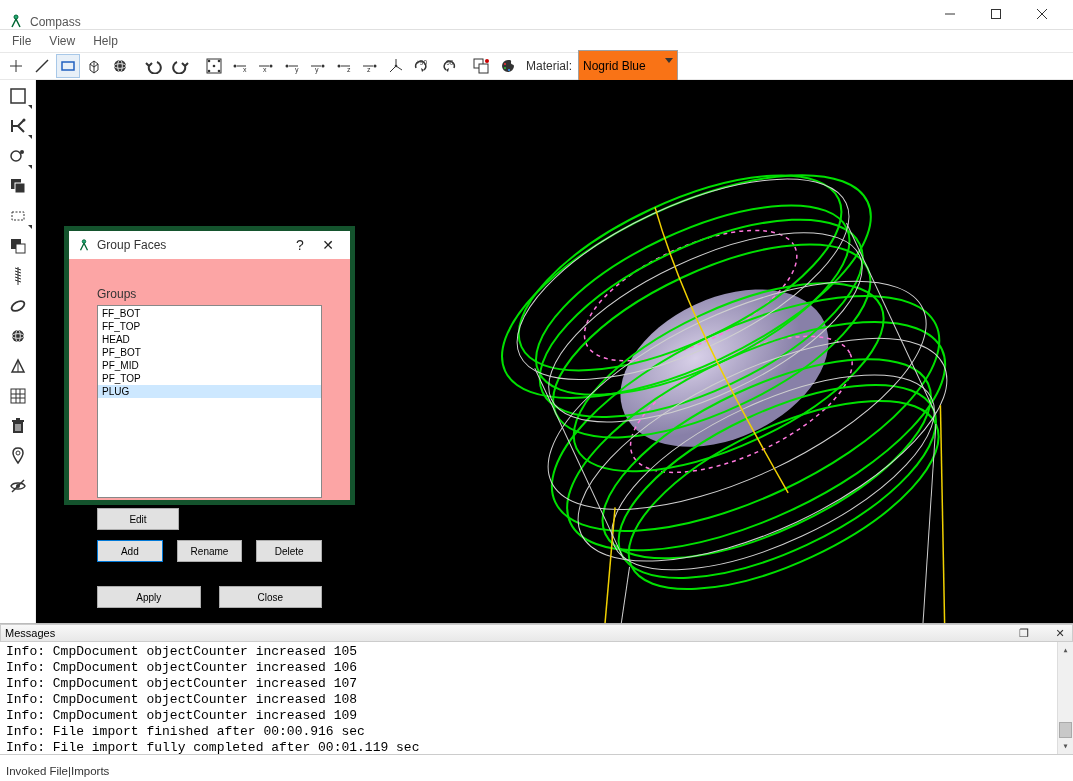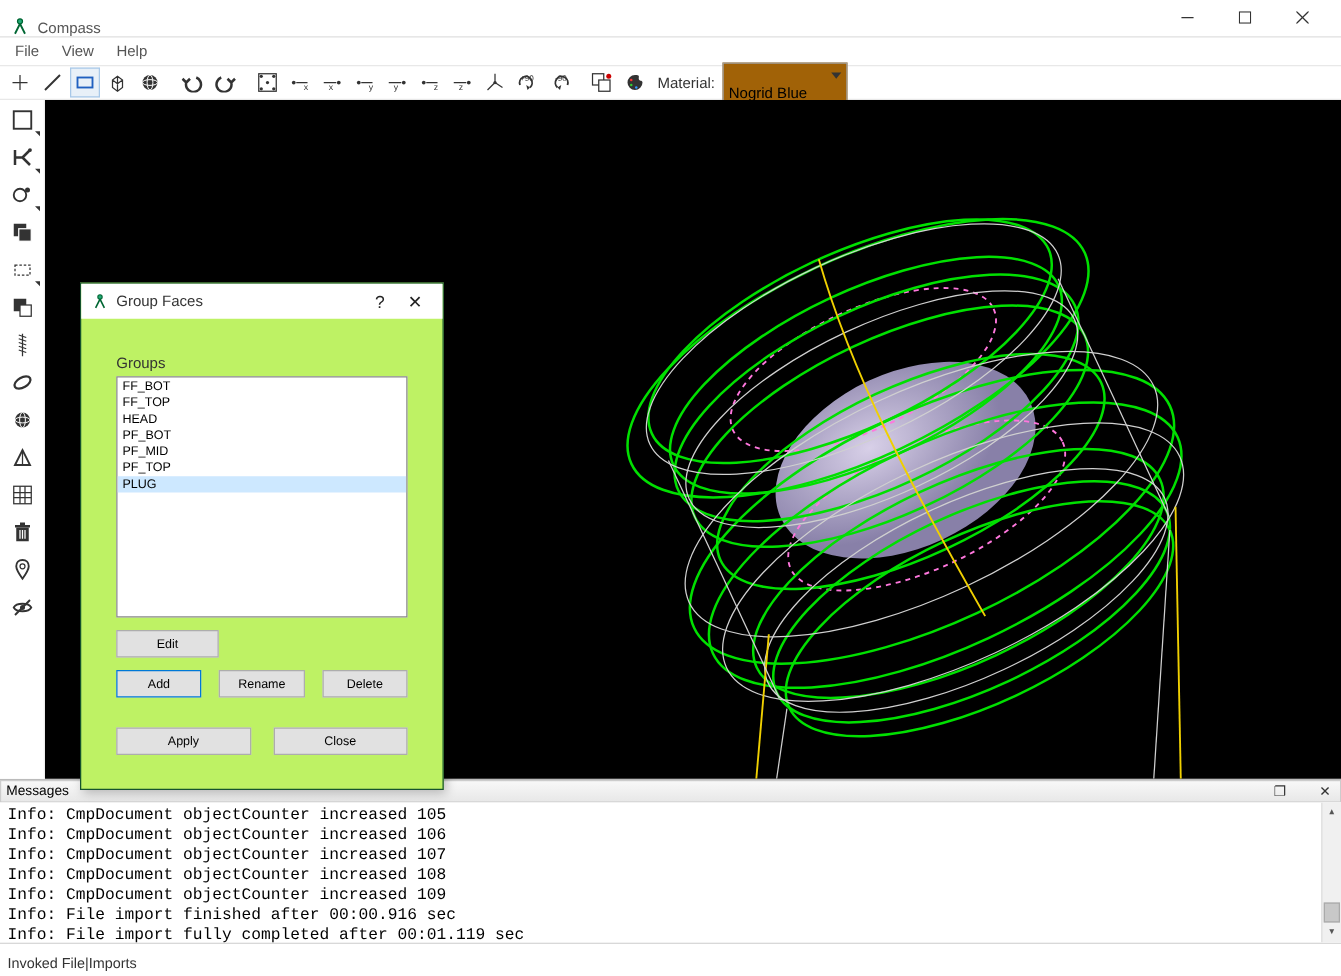--- a/index.html
+++ b/index.html
@@ -12,32 +12,32 @@
 .titlebar .win-btn { width: 46px; height: 30px; display: flex; align-items: center; justify-content: center; color: #555; }
 
 .menubar { height: 22px; display: flex; align-items: center; padding: 0 4px; gap: 2px; }
 .menubar .menu-item { padding: 2px 8px; color: #555; }
 
 .toolbar-top { height: 28px; display: flex; align-items: center; padding: 0 4px; border-top: 1px solid #e8e8e8; border-bottom: 1px solid #e8e8e8; gap: 2px; }
 .tb-btn { width: 24px; height: 24px; display: flex; align-items: center; justify-content: center; border: 1px solid transparent; position: relative; }
 .tb-btn.selected { border: 1px solid #a8c8e8; background: #e8f0f8; }
 .tb-sep { width: 6px; }
 .mat-label { margin-left: 4px; margin-right: 4px; color: #333; }
-.mat-select { width: 100px; height: 32px; border: 1px solid #a0a0a0; background: #a16207; padding: 0 16px 0 4px; position: relative; display:flex; align-items:flex-end; }
+.mat-select { width: 100px; height: 32px; border: 1px solid #a0a0a0; background: #f97316; padding: 0 16px 0 4px; position: relative; display:flex; align-items:center; }
 .mat-select::after { content: ""; position: absolute; right: 4px; top: 7px; border-left: 4px solid transparent; border-right: 4px solid transparent; border-top: 5px solid #333; }
 
 .workspace { display: flex; height: 543px; }
 .toolbar-left { width: 36px; display: flex; flex-direction: column; align-items: center; padding-top: 4px; gap: 6px; background:#fff; border-right:1px solid #eee; }
 .tl-btn { width: 24px; height: 24px; display: flex; align-items: center; justify-content: center; position:relative; }
 .tl-btn .dd { position:absolute; right:-2px; bottom:-1px; width:0;height:0;border-left:4px solid transparent;border-top:4px solid #333; }
 
 .viewport { flex: 1; background: #000; position: relative; overflow: hidden; }
 .viewport svg { width: 100%; height: 100%; }
 
-.dialog { position: absolute; left: 64px; top: 226px; width: 291px; height: 406px; background: #bef264; border: 1px solid #14532d; box-shadow: 2px 2px 8px rgba(0,0,0,0.25); }
+.dialog { position: absolute; left: 64px; top: 226px; width: 291px; height: 279px; background: #fca5a5; border: 5px solid #14532d; box-shadow: 2px 2px 8px rgba(0,0,0,0.25); }
 .dialog .dlg-title { height: 28px; display: flex; align-items: center; padding: 0 8px; background:#fff; }
 .dialog .dlg-title .dlg-icon { width:14px; height:14px; margin-right:6px; }
 .dialog .dlg-title .dlg-label { flex: 1; font-size: 12px; color:#333; }
 .dialog .dlg-title .dlg-help, .dialog .dlg-title .dlg-close { width: 28px; text-align: center; font-size: 14px; color:#222; }
 .dialog .dlg-body { padding: 28px; }
 .dialog .grp-label { margin-bottom: 4px; color: #333; }
 .dialog .list { background: #fff; border: 1px solid #888; height: 193px; overflow: auto; padding:1px 0; }
 .dialog .list .li { padding: 1px 4px; font-size: 10px; color:#000; }
 .dialog .list .li.sel { background: #cde8ff; }
 .dialog .btn-row { display: flex; gap: 14px; margin-top: 10px; }

